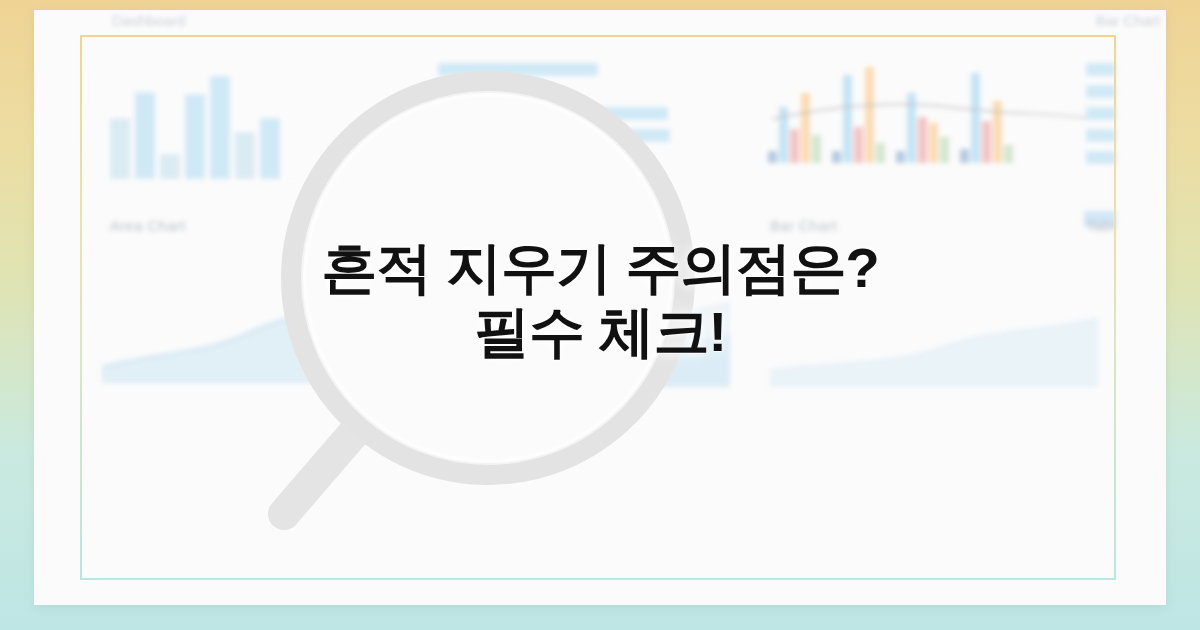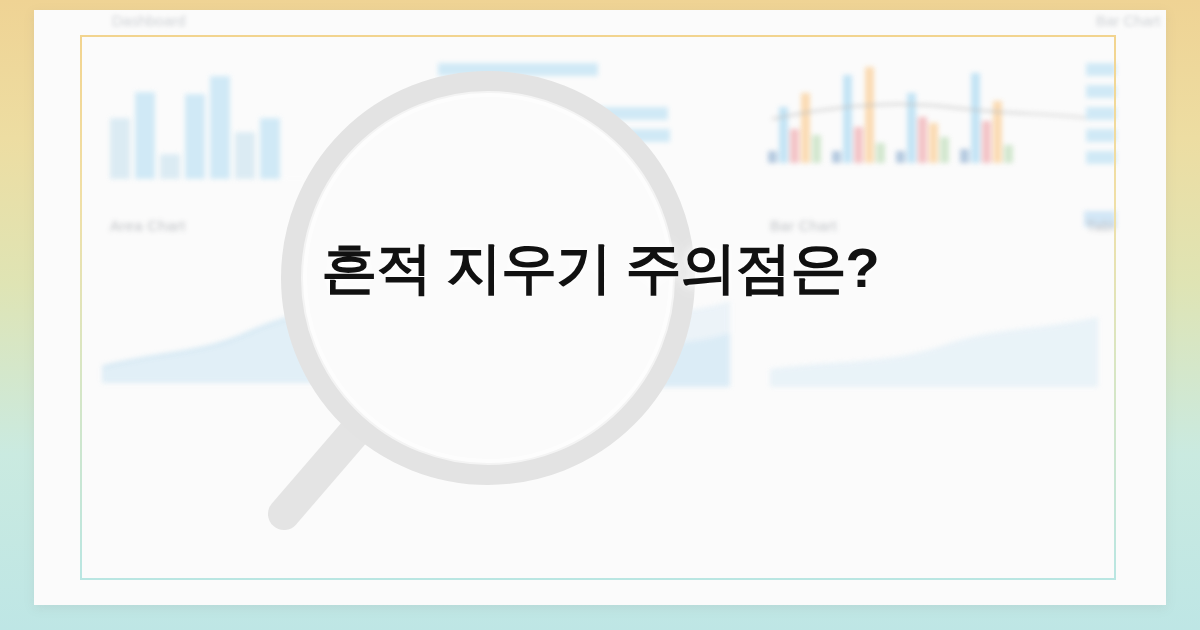--- a/index.html
+++ b/index.html
@@ -257,17 +257,18 @@
 
     <circle cx="260" cy="240" r="196" fill="#fbfbfb"></circle>
 
     <circle cx="260" cy="240" r="196" fill="none" stroke="#e3e3e3" stroke-width="22"></circle>
 
     <circle cx="260" cy="240" r="184" fill="none" stroke="#ffffff" stroke-width="6" opacity="0.6"></circle>
   </svg>
 
   <div class="headline">
     <div class="headline-line">흔적 지우기 주의점은?</div>
+    <div class="headline-line">필수 체크!</div>
   </div>
 
   <div class="inner-border"></div>
 
 </div>
 
 </body></html>

